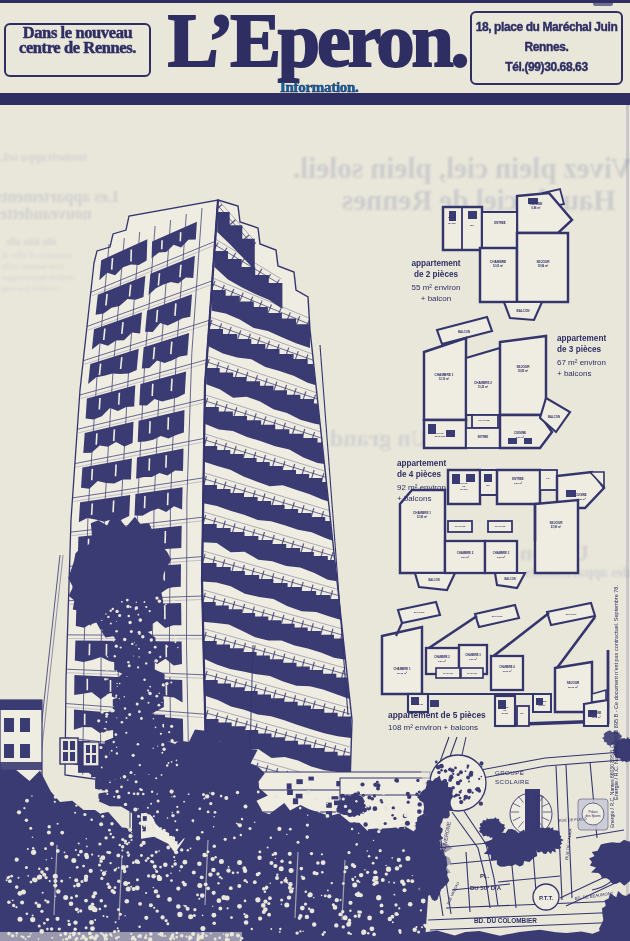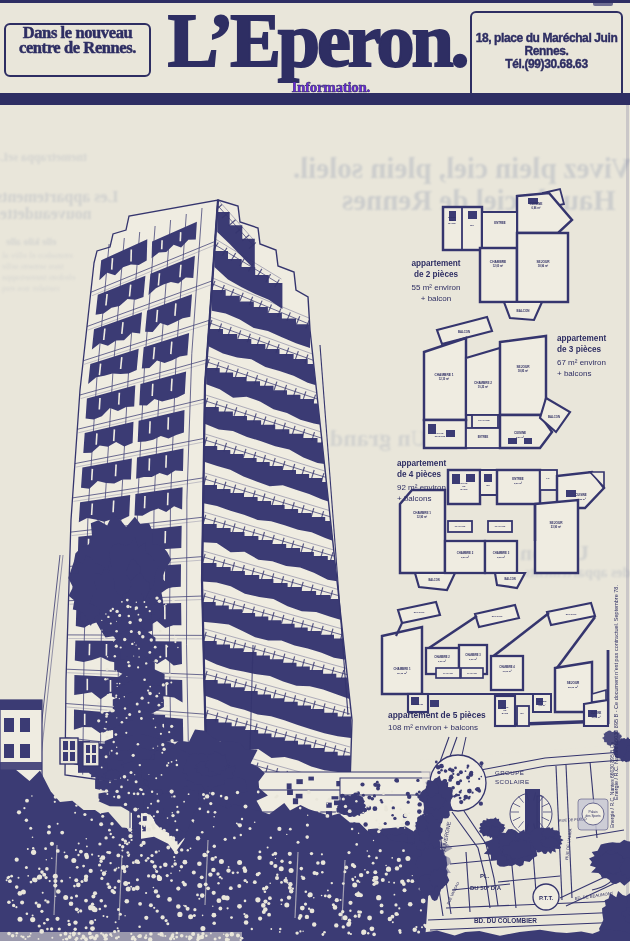--- a/index.html
+++ b/index.html
@@ -27,23 +27,23 @@
 <div style="position:absolute;left:593px;top:0;width:20px;height:6px;background:#3b3b74;opacity:0.7;border-radius:2px"></div>
 
 <div style="position:absolute;right:1px;top:100px;width:3px;height:841px;background:#5a5a88;opacity:0.22"></div>
 
 <div style="position:absolute;left:0;top:0;width:630px;height:3px;background:#2e2e63"></div>
 
 <div class="box" style="left:4px;top:23px;width:143px;height:50px;font-family:'Liberation Serif',serif;font-weight:bold;font-size:16.5px;line-height:15px;padding-top:0;letter-spacing:-0.4px;-webkit-text-stroke:0.5px #2e2e63">Dans le nouveau<br>centre de Rennes.</div>
 
 <div style="position:absolute;left:162px;top:-3px;width:310px;text-align:center;color:#2e2e63;font-family:'Liberation Serif',serif;font-weight:bold;font-size:76px;letter-spacing:-3.2px;-webkit-text-stroke:2px #2e2e63">L’Eperon.</div>
 
-<div style="position:absolute;left:280px;top:79px;width:90px;text-align:right;color:#6d28d9;font-family:'Liberation Serif',serif;font-weight:bold;font-size:15px;letter-spacing:-0.3px;-webkit-text-stroke:0.5px #2e2e63">Information.</div>
-
-<div class="box" style="left:470px;top:11px;width:149px;height:66px;font-weight:bold;font-size:12px;line-height:13px;padding-top:19px;letter-spacing:-0.4px;-webkit-text-stroke:0.4px #2e2e63">18, place du Maréchal Juin<br>Rennes.<br>Tél.(99)30.68.63</div>
+<div style="position:absolute;left:280px;top:79px;width:90px;text-align:left;color:#0369a1;font-family:'Liberation Serif',serif;font-weight:bold;font-size:15px;letter-spacing:-0.3px;-webkit-text-stroke:0.5px #2e2e63">Information.</div>
+
+<div class="box" style="left:470px;top:11px;width:149px;height:66px;font-weight:bold;font-size:12px;line-height:20px;padding-top:4px;letter-spacing:-0.4px;-webkit-text-stroke:0.4px #2e2e63">18, place du Maréchal Juin<br>Rennes.<br>Tél.(99)30.68.63</div>
 
 <div style="position:absolute;left:0;top:93px;width:630px;height:12px;background:#2e2e63"></div>
 
 <svg width="630" height="941" viewBox="0 0 630 941" style="position:absolute;left:0;top:0">
 
 <path d="M94,263 L97,251 L110,247 L113,234 L126,230 L129,216 L218,200 L205,385 L202,580 L207,795 L65,775 L66,680 L71,520 L80,390 Z" fill="#efece1" stroke="#35356e" stroke-width="1.3"></path>
 
 <g stroke="#35356e" stroke-width="0.8" opacity="0.9">
         <path d="M109.1,244.0L97.0,376.7L88.2,509.3L84.2,642.0L82.7,774.6" fill="none"></path>
         <path d="M124.3,238.0L112.9,372.8L104.7,507.6L101.2,642.4L100.4,777.2" fill="none"></path>

